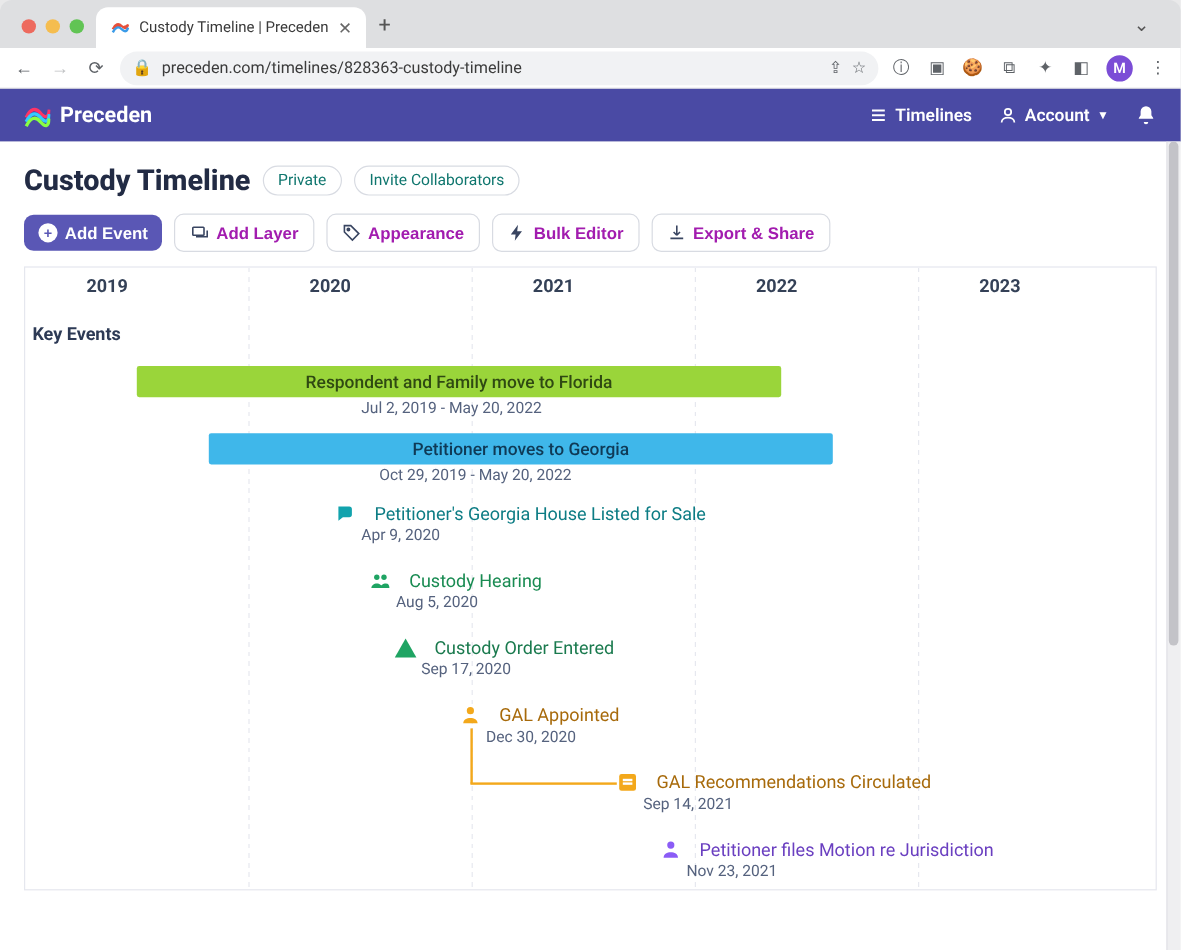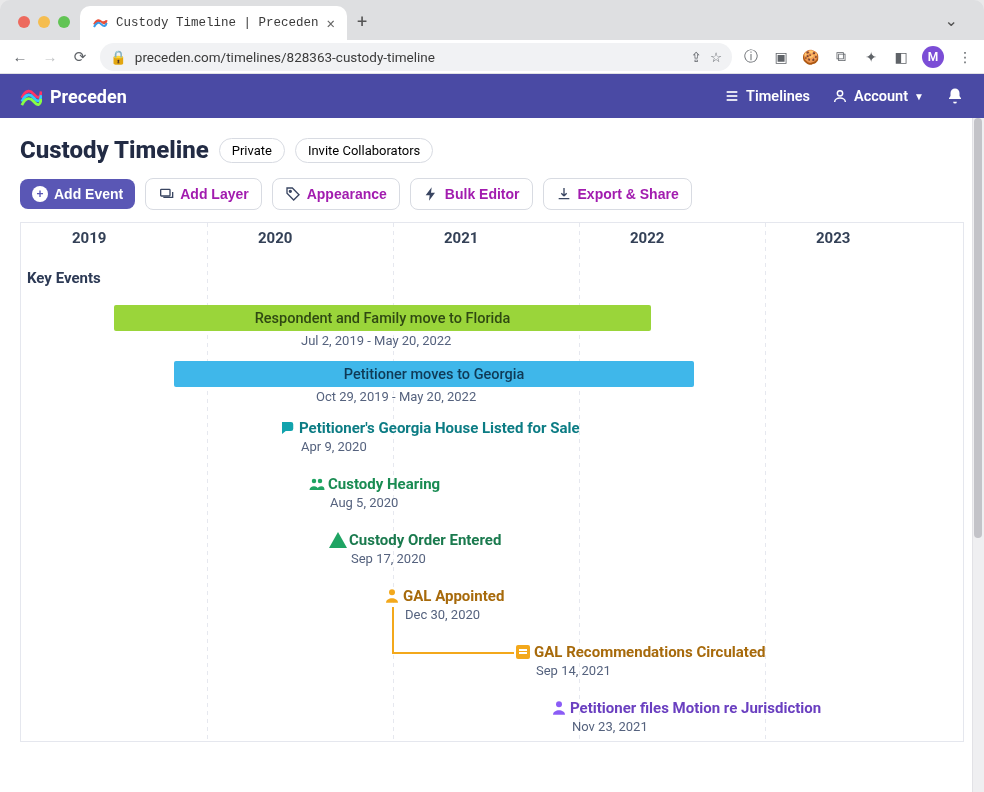--- a/index.html
+++ b/index.html
@@ -4,21 +4,21 @@
 <style>
   * { box-sizing: border-box; margin: 0; padding: 0; }
   body { font-family: -apple-system, BlinkMacSystemFont, "Segoe UI", Roboto, Helvetica, Arial, sans-serif; background: #e9e9ea; color: #2b3a55; width: 984px; height: 792px; overflow: hidden; }
   
   
   .browser-chrome { background: #dedfe1; height: 74px; border-radius: 10px 10px 0 0; }
   .tab-row { display: flex; align-items: flex-end; height: 40px; padding: 0 12px; }
   .traffic { display: flex; gap: 8px; align-items: center; padding: 0 10px 12px 6px; }
   .traffic span { width: 12px; height: 12px; border-radius: 50%; display: inline-block; }
   .t-red { background: #ed6a5e; } .t-yellow { background: #f5bd4f; } .t-green { background: #61c454; }
-  .tab { background: #fff; border-radius: 10px 10px 0 0; height: 34px; display: flex; align-items: center; padding: 16px 12px; gap: 8px; min-width: 220px; position: relative; font-family: Liberation Mono, monospace; }
+  .tab { background: #fff; border-radius: 10px 10px 0 0; height: 34px; display: flex; align-items: center; padding: 16px 12px; gap: 8px; min-width: 220px; position: relative; }
   .tab .favicon { width: 16px; height: 16px; }
   .tab-title { font-size: 12.5px; color: #3a3a3a; }
   .tab-close { color: #666; font-size: 14px; margin-left: auto; }
   .newtab { color: #555; font-size: 18px; padding: 0 10px 8px 10px; }
   .tab-row .spacer { flex: 1; }
   .tab-chevron { color: #555; padding: 0 14px 10px 0; }
   .addr-row { background: #fff; height: 34px; display: flex; align-items: center; padding: 0 10px; gap: 10px; border-bottom: 1px solid #e1e1e4; }
   .nav-ico { color: #5f6368; width: 20px; text-align: center; font-size: 15px; }
   .addr-bar { flex: 1; background: #f1f2f4; border-radius: 20px; height: 28px; display: flex; align-items: center; padding: 0 10px; gap: 8px; font-size: 13.5px; color: #3b3b3b; }
   .addr-lock { color: #5f6368; }
@@ -34,21 +34,21 @@
   .app-header .spacer { flex: 1; }
   .hdr-item { display: flex; align-items: center; gap: 6px; font-size: 14.5px; font-weight: 600; margin-left: 22px; cursor: pointer; }
   
   
   .content { background: #fff; height: calc(792px - 74px - 44px); padding: 18px 0 0 0; overflow: hidden; position:relative; }
   .scroll-shadow { position:absolute; right:0; top:0; bottom:0; width:12px; background: #efeff1; border-left:1px solid #e2e2e6; }
   .scroll-thumb { position:absolute; right:2px; top:0; width:8px; height:420px; background:#c3c3c8; border-radius:4px; }
   
   .title-row { display: flex; align-items: center; gap: 10px; padding: 0 20px; }
   .page-title { font-size: 24px; font-weight: 800; color: #222b44; }
-  .pill { border: 1px solid #d8dbe2; border-radius: 18px; padding: 4px 12px; font-size: 13px; color: #000000; background:#fff; }
+  .pill { border: 1px solid #d8dbe2; border-radius: 18px; padding: 4px 12px; font-size: 13px; color: #0f766e; background:#fff; }
   
   .toolbar { display: flex; gap: 10px; padding: 14px 20px 12px 20px; align-items: center; }
   .btn { display: flex; align-items: center; gap: 6px; border: 1px solid #d8dbe2; background: #fff; color: #a21caf; font-weight: 600; font-size: 14px; padding: 7px 12px; border-radius: 8px; cursor:pointer; }
   .btn.primary { background: #5a57b5; color: #fff; border: none; }
   .btn.primary .plus-circle { background:#fff; color:#5a57b5; }
   .plus-circle { width: 16px; height: 16px; border-radius:50%; display:inline-flex; align-items:center; justify-content:center; font-size:12px; font-weight:800; }
   .btn svg { width: 16px; height: 16px; }
   .search-wrap { border:1px solid #d8dbe2; border-radius:8px; display:flex; align-items:center; gap:8px; padding: 6px 10px; }
   .search-wrap input { border:none; outline:none; font-size:14px; width: 60px; }
   
@@ -57,21 +57,21 @@
   .year-cell { position:absolute; top: 6px; font-size: 15px; font-weight:700; color:#344157;margin-left:45px; }
   .gridline { position:absolute; top:0; bottom:0; width:1px; background: repeating-linear-gradient(to bottom, #e6e8ef 0 4px, transparent 4px 8px); }
   
   .track-label { position:absolute; left:6px; top:46px; font-size:15px; font-weight:700; color:#2d3a55; }
   
   .bar { position:absolute; height:26px; border-radius:2px; display:flex; align-items:center; justify-content:center; font-size:14.5px; font-weight:500; color:#2a3a2a; }
   .bar.green { background:#9ad53a; color:#2f4912; }
   .bar.blue  { background:#3fb7ea; color:#0f3a56; }
   .bar-date { position:absolute; font-size:13px; color:#55627e; }
   
-  .point { position:absolute; display:flex; align-items:center; gap:2px; font-size:15px; font-weight:700;justify-content:flex-end; }
+  .point { position:absolute; display:flex; align-items:center; gap:15px; font-size:15px; font-weight:400;justify-content:flex-end; }
   .point .pico { width:18px; height:18px; display:flex; align-items:center; justify-content:center; }
   .point.teal { color:#0c7c84; } .point.teal .pico svg { fill:#12a3ad; }
   .point.green { color:#198b52; } .point.green .pico svg { fill:#1fa463; }
   .point.darkgreen { color:#1a7a4e; }
   .point.amber { color:#a76a0b; } .point.amber .pico svg { fill:#f3a81b; }
   .point.purple { color:#6a3fc0; } .point.purple .pico svg { fill:#8b5cf6; }
   .pdate { position:absolute; font-size:13px; color:#55627e; }
   
   .tri { width:0; height:0; border-left:9px solid transparent; border-right:9px solid transparent; border-bottom:16px solid #1fa463; }
   .sq { width:14px; height:14px; background:#f3a81b; border-radius:2px; position:relative; }

